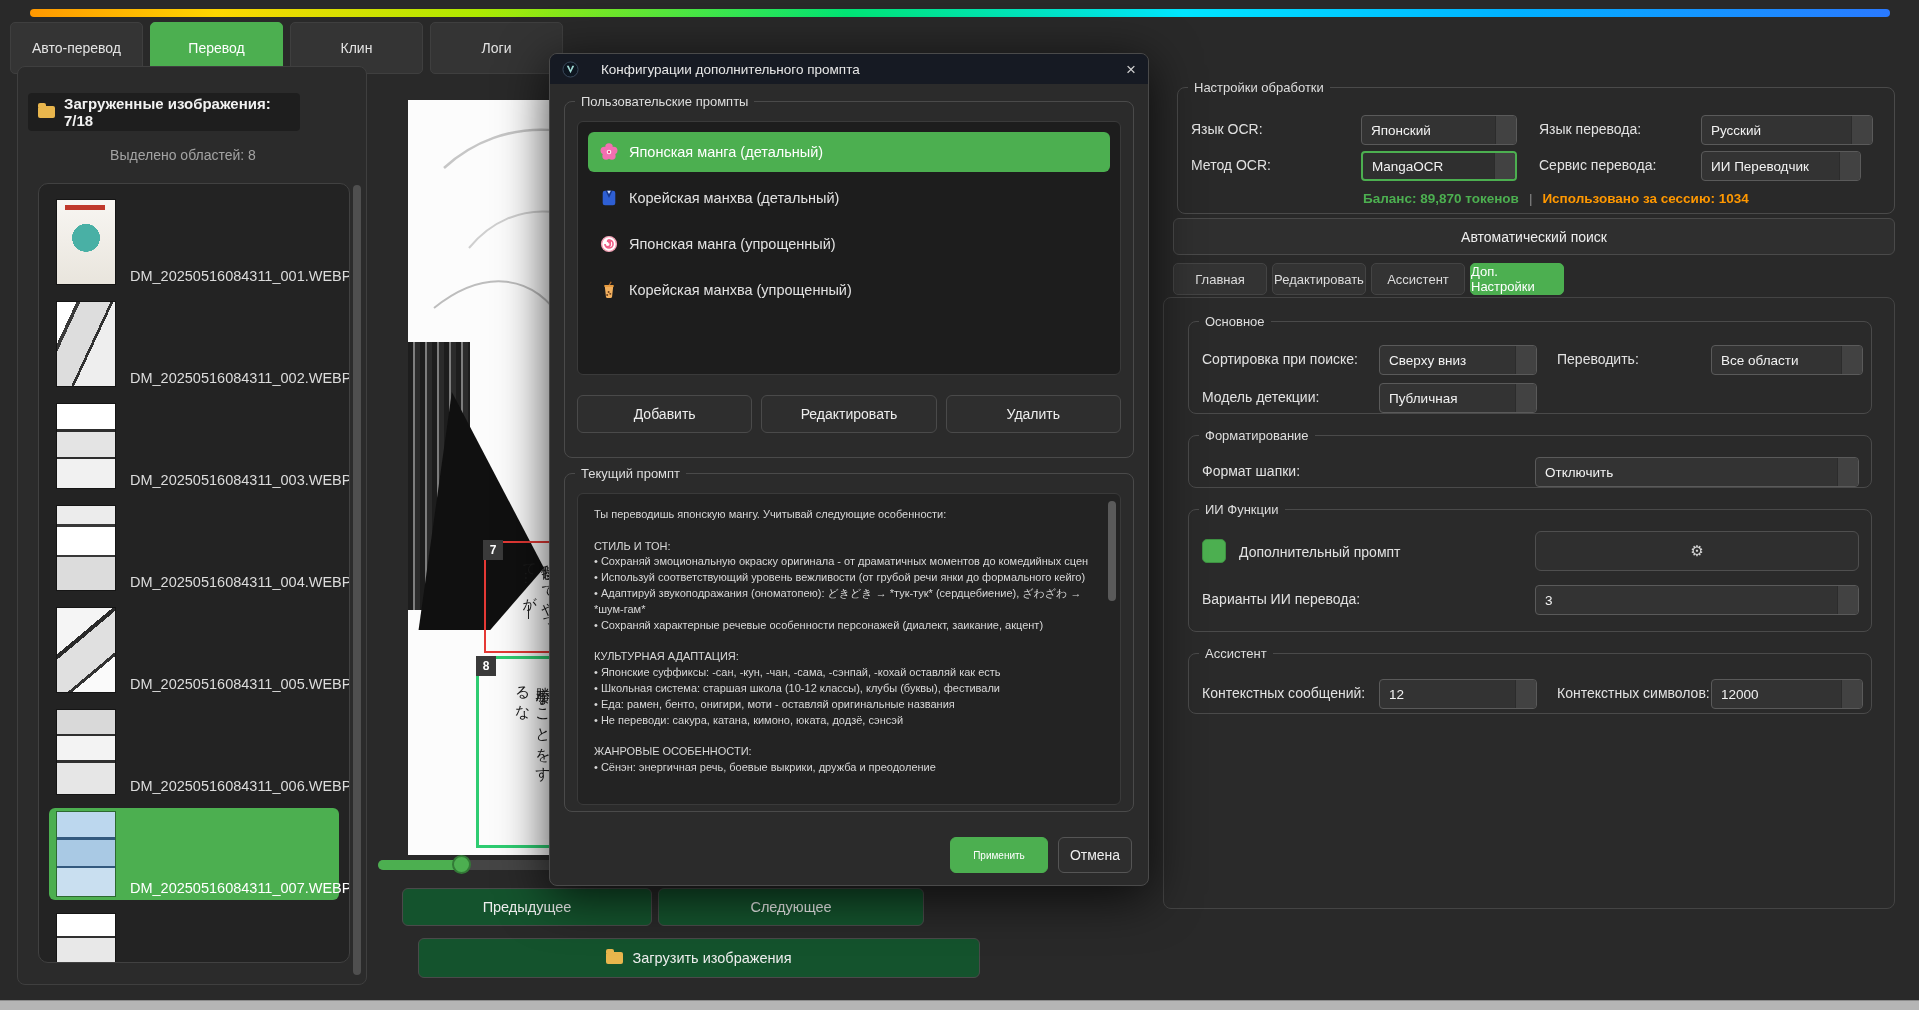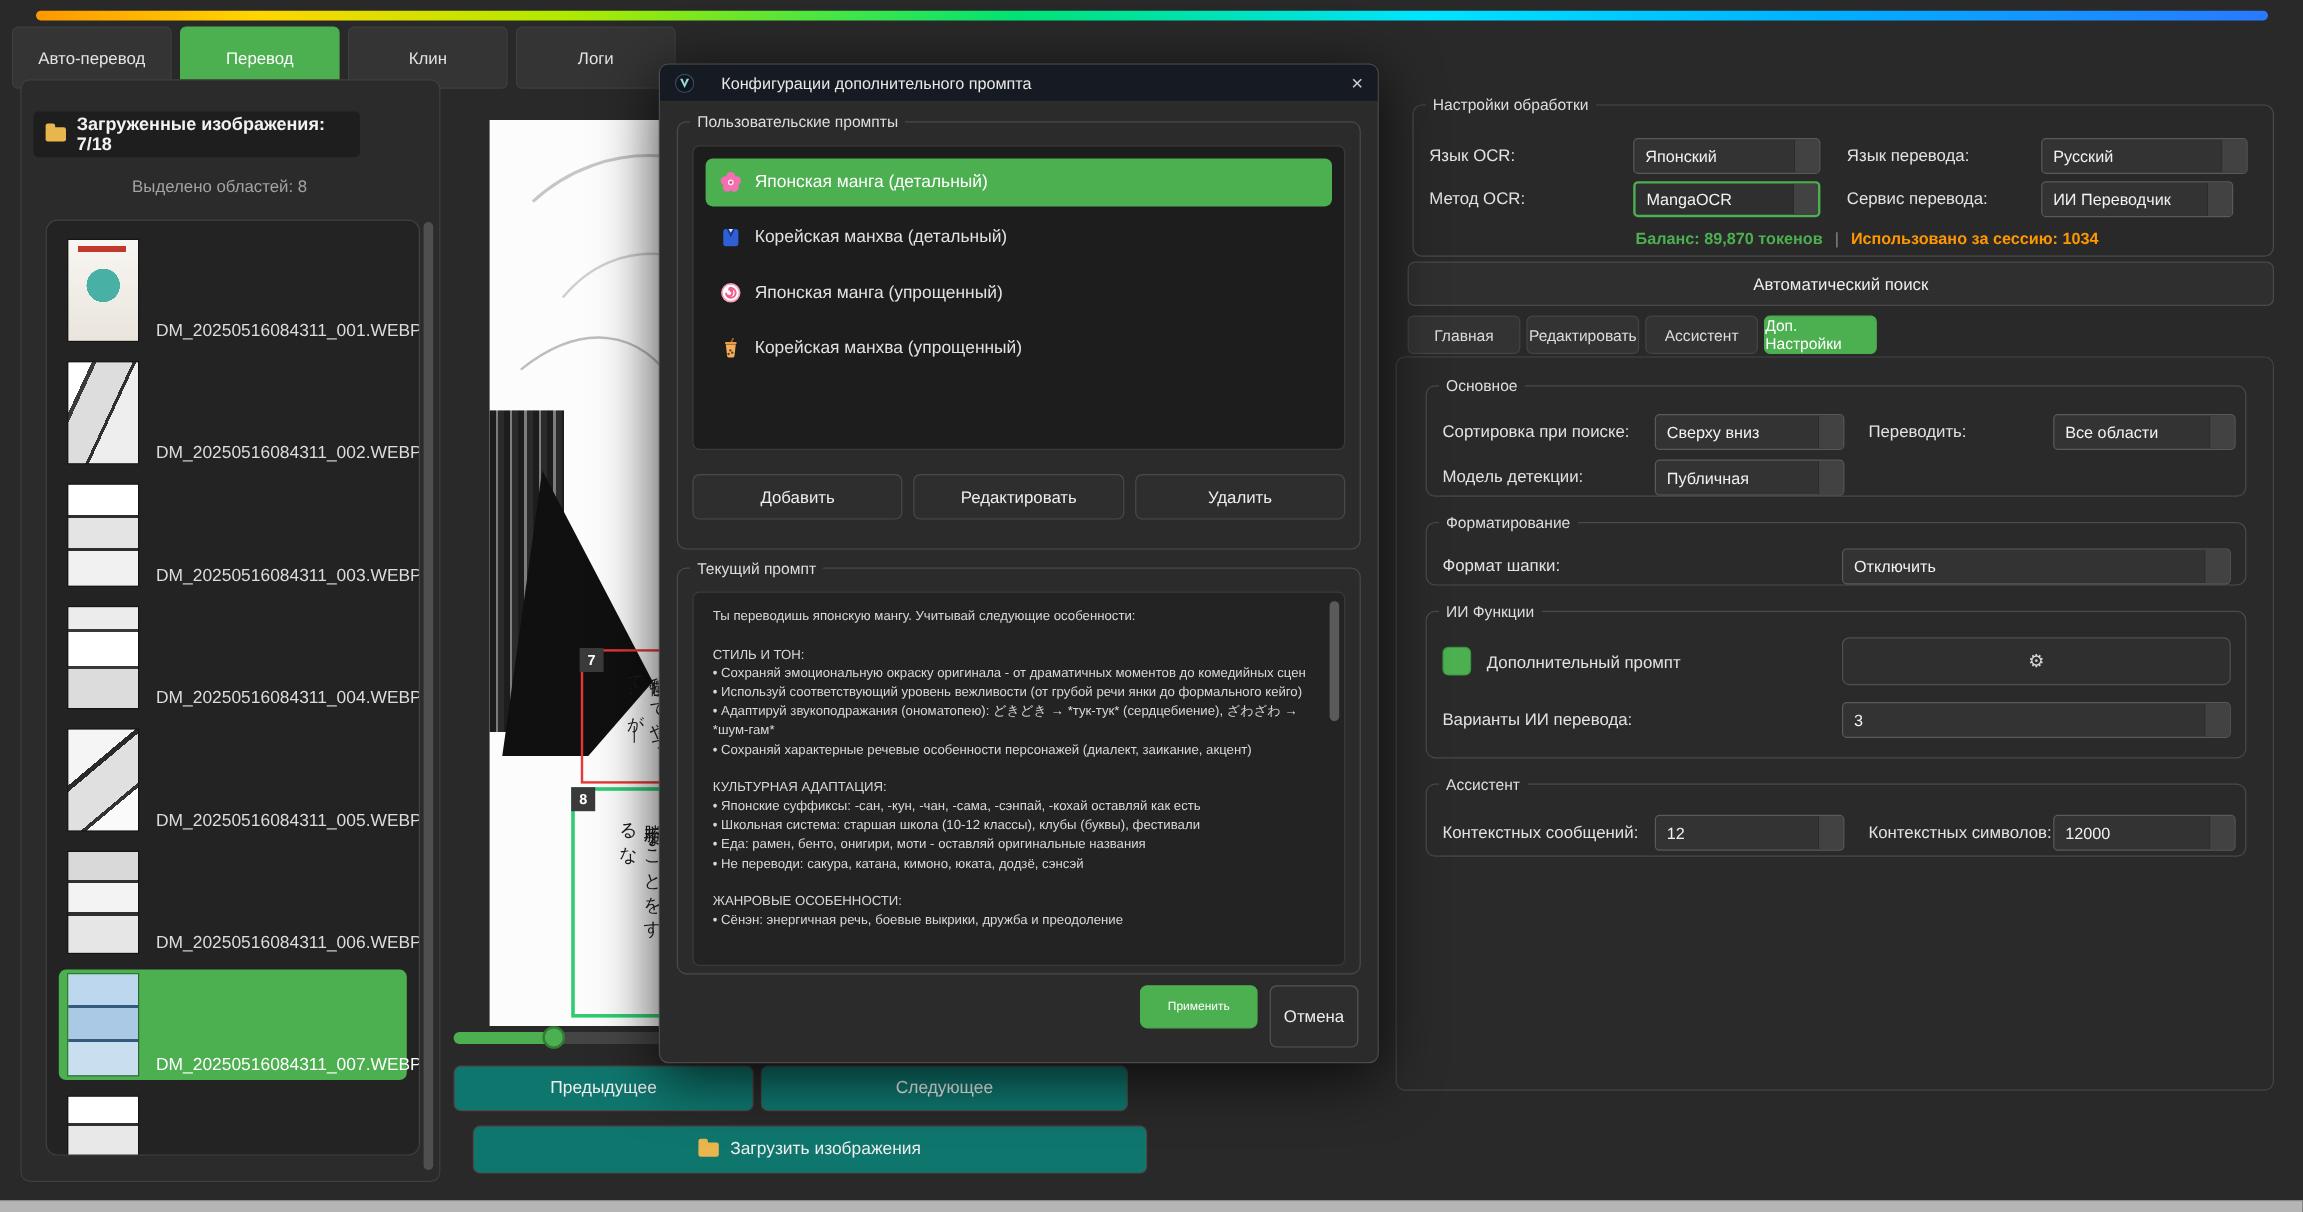--- a/index.html
+++ b/index.html
@@ -57,24 +57,24 @@
   #box7 { left:76px; top:441px; width:84px; height:112px; border:2px solid #e53935; }
   #box8 { left:68px; top:556px; width:90px; height:192px; border:3px solid #2ecc71; }
   .badge { position:absolute; left:-3px; top:-3px; width:20px; height:20px; background:#3a3a3a;
     color:#fff; font-size:12px; font-weight:bold; display:flex; align-items:center; justify-content:center; }
   .vtext { position:absolute; right:8px; top:10px; writing-mode:vertical-rl; color:#1c1c1c;
     font-size:14px; letter-spacing:2px; height:100px; line-height:1.35; }
   #box8 .vtext { font-size:15px; height:104px; top:16px; right:10px; }
   #slider { left:0; top:794px; width:562px; height:10px; background:#454545; border-radius:5px; }
   #slider-fill { left:0; top:0; height:10px; background:#4caf50; border-radius:5px; }
   #slider-thumb { top:-5px; width:19px; height:19px; border-radius:50%; background:#4caf50; border:2px solid #337a37; }
-  .nav-btn { position:absolute; height:38px; background:#0f766e; border:1px solid #4a4a4a; border-radius:6px;
-    display:flex; align-items:center; justify-content:center; gap:9px; font-size:14.5px; color:#eee; }
+  .nav-btn { position:absolute; height:38px; background:#14532d; border:1px solid #4a4a4a; border-radius:6px;
+    display:flex; align-items:center; justify-content:center; gap:9px; font-size:14.5px; color:#eee;margin-left:24px; }
   #btn-prev { left:0; top:822px; width:250px; }
-  #btn-next { left:256px; top:822px; width:306px; }
+  #btn-next { left:256px; top:822px; width:266px; }
   #btn-load { left:16px; top:872px; width:562px; height:40px; }
 
   
   #modal { left:549px; top:53px; width:600px; height:833px; background:#2b2b2b; border:1px solid #4a4a4a;
     border-radius:8px; box-shadow:0 10px 50px rgba(0,0,0,.75); z-index:5; }
   #m-title { left:0; top:0; width:598px; height:30px; background:#161a23; border-radius:7px 7px 0 0;
     display:flex; align-items:center; gap:22px; padding:0 12px; font-size:13.5px; color:#e8e8e8; }
   #m-close { margin-left:auto; font-size:17px; color:#cfcfcf; line-height:1; }
   fieldset { position:absolute; border:1px solid #4a4a4a; border-radius:8px; }
   legend { font-size:13px; color:#dedede; padding:0 6px; margin-left:10px; }
@@ -89,21 +89,21 @@
   .m-btn { flex:1; height:38px; background:#2e2e2e; border:1px solid #4a4a4a; border-radius:6px;
     display:flex; align-items:center; justify-content:center; font-size:14px; color:#eee; }
   #m-fs2 { left:14px; top:412px; width:570px; height:346px; }
   #prompt-text { left:12px; top:12px; width:544px; height:312px; background:#232323; border:1px solid #3a3a3a;
     border-radius:6px; padding:13px 26px 13px 16px; font-size:11px; line-height:1.44; color:#d8d8d8;
     white-space:pre-wrap; overflow:hidden; }
   #pt-scroll { right:17px; top:20px; width:8px; height:100px; background:#5a5a5a; border-radius:4px; }
   #m-actions { right:16px; bottom:12px; display:flex; gap:10px; }
   .apply-btn { width:98px; height:36px; background:#4caf50; border:1px solid #4caf50; border-radius:6px;
     color:#fff; font-size:10px; display:flex; align-items:center; justify-content:center; }
-  .cancel-btn { width:74px; height:52px; background:#2e2e2e; border:1px solid #555; border-radius:6px;
+  .cancel-btn { width:74px; height:36px; background:#2e2e2e; border:1px solid #555; border-radius:6px;
     color:#eee; font-size:14px; display:flex; align-items:center; justify-content:center; }
 
   
   #right { left:1160px; top:66px; width:745px; height:919px; }
   #fs-proc { left:17px; top:14px; width:718px; height:134px; }
   .flabel { position:absolute; font-size:14px; color:#e2e2e2; }
   .dd { position:absolute; height:30px; background:#333; border:1px solid #5a5a5a; border-radius:4px;
     display:flex; align-items:center; padding:0 26px 0 9px; font-size:13.5px; color:#f2f2f2; overflow:hidden; }
   .dd::after { content:""; position:absolute; right:0; top:0; bottom:0; width:20px; background:#424242;
     border-left:1px solid #2c2c2c; border-radius:0 3px 3px 0; }

